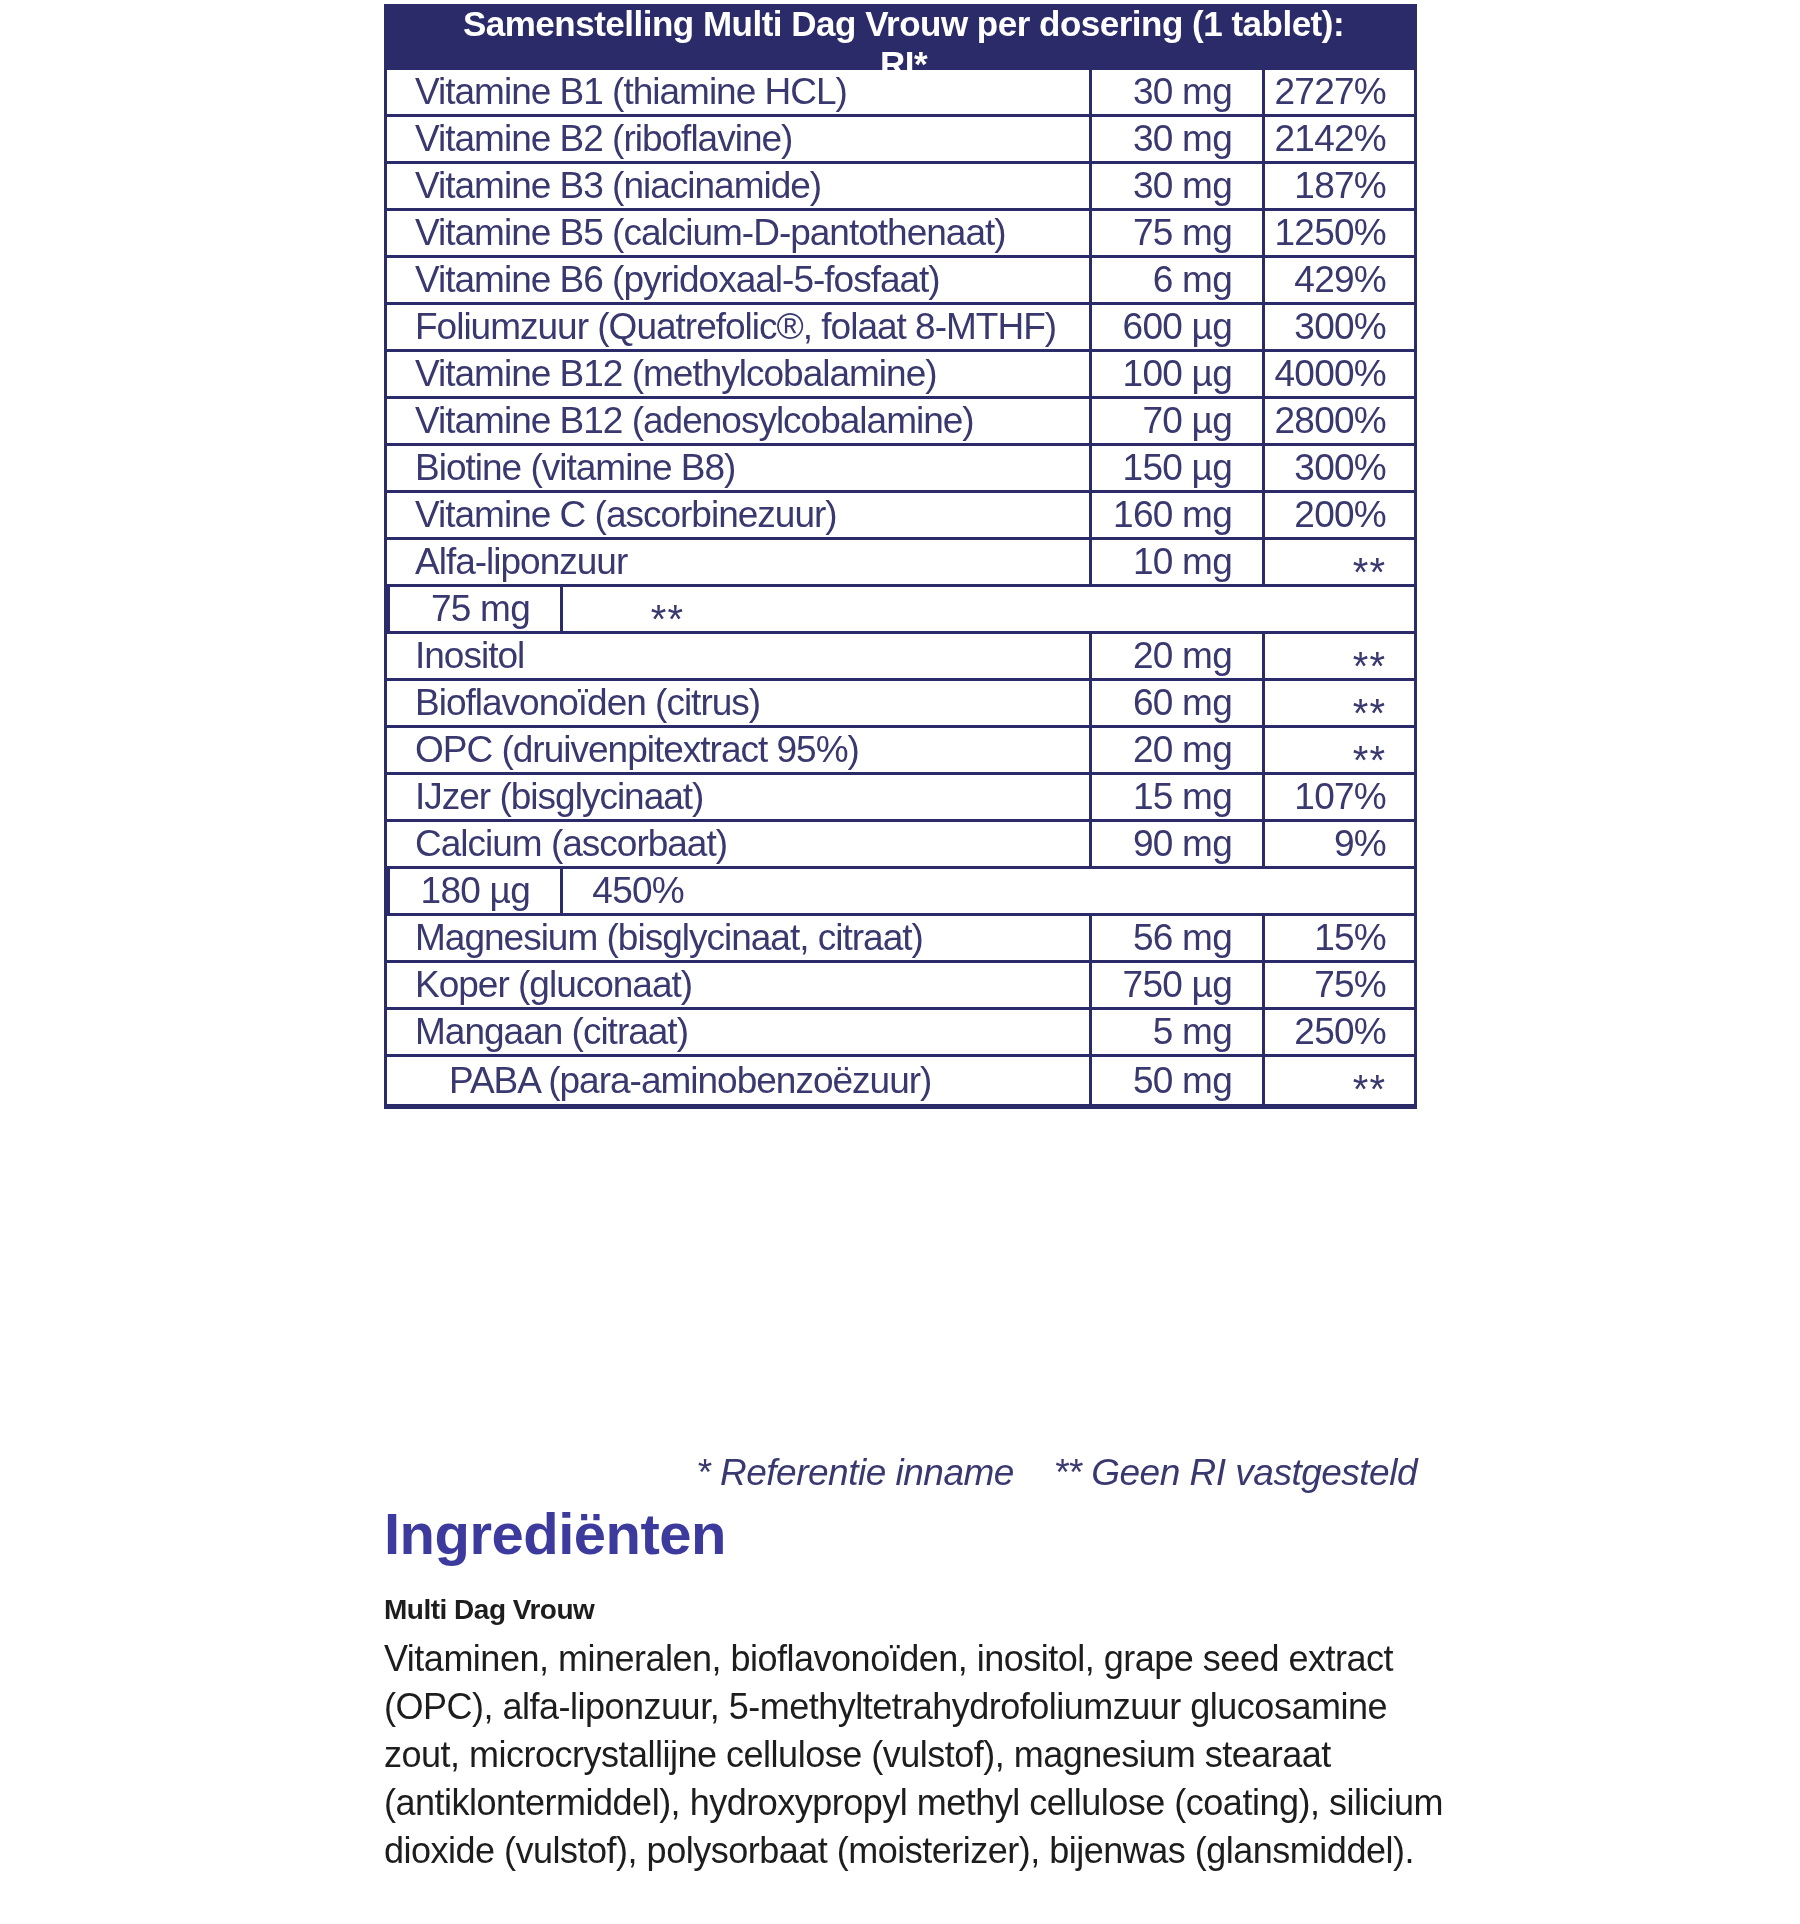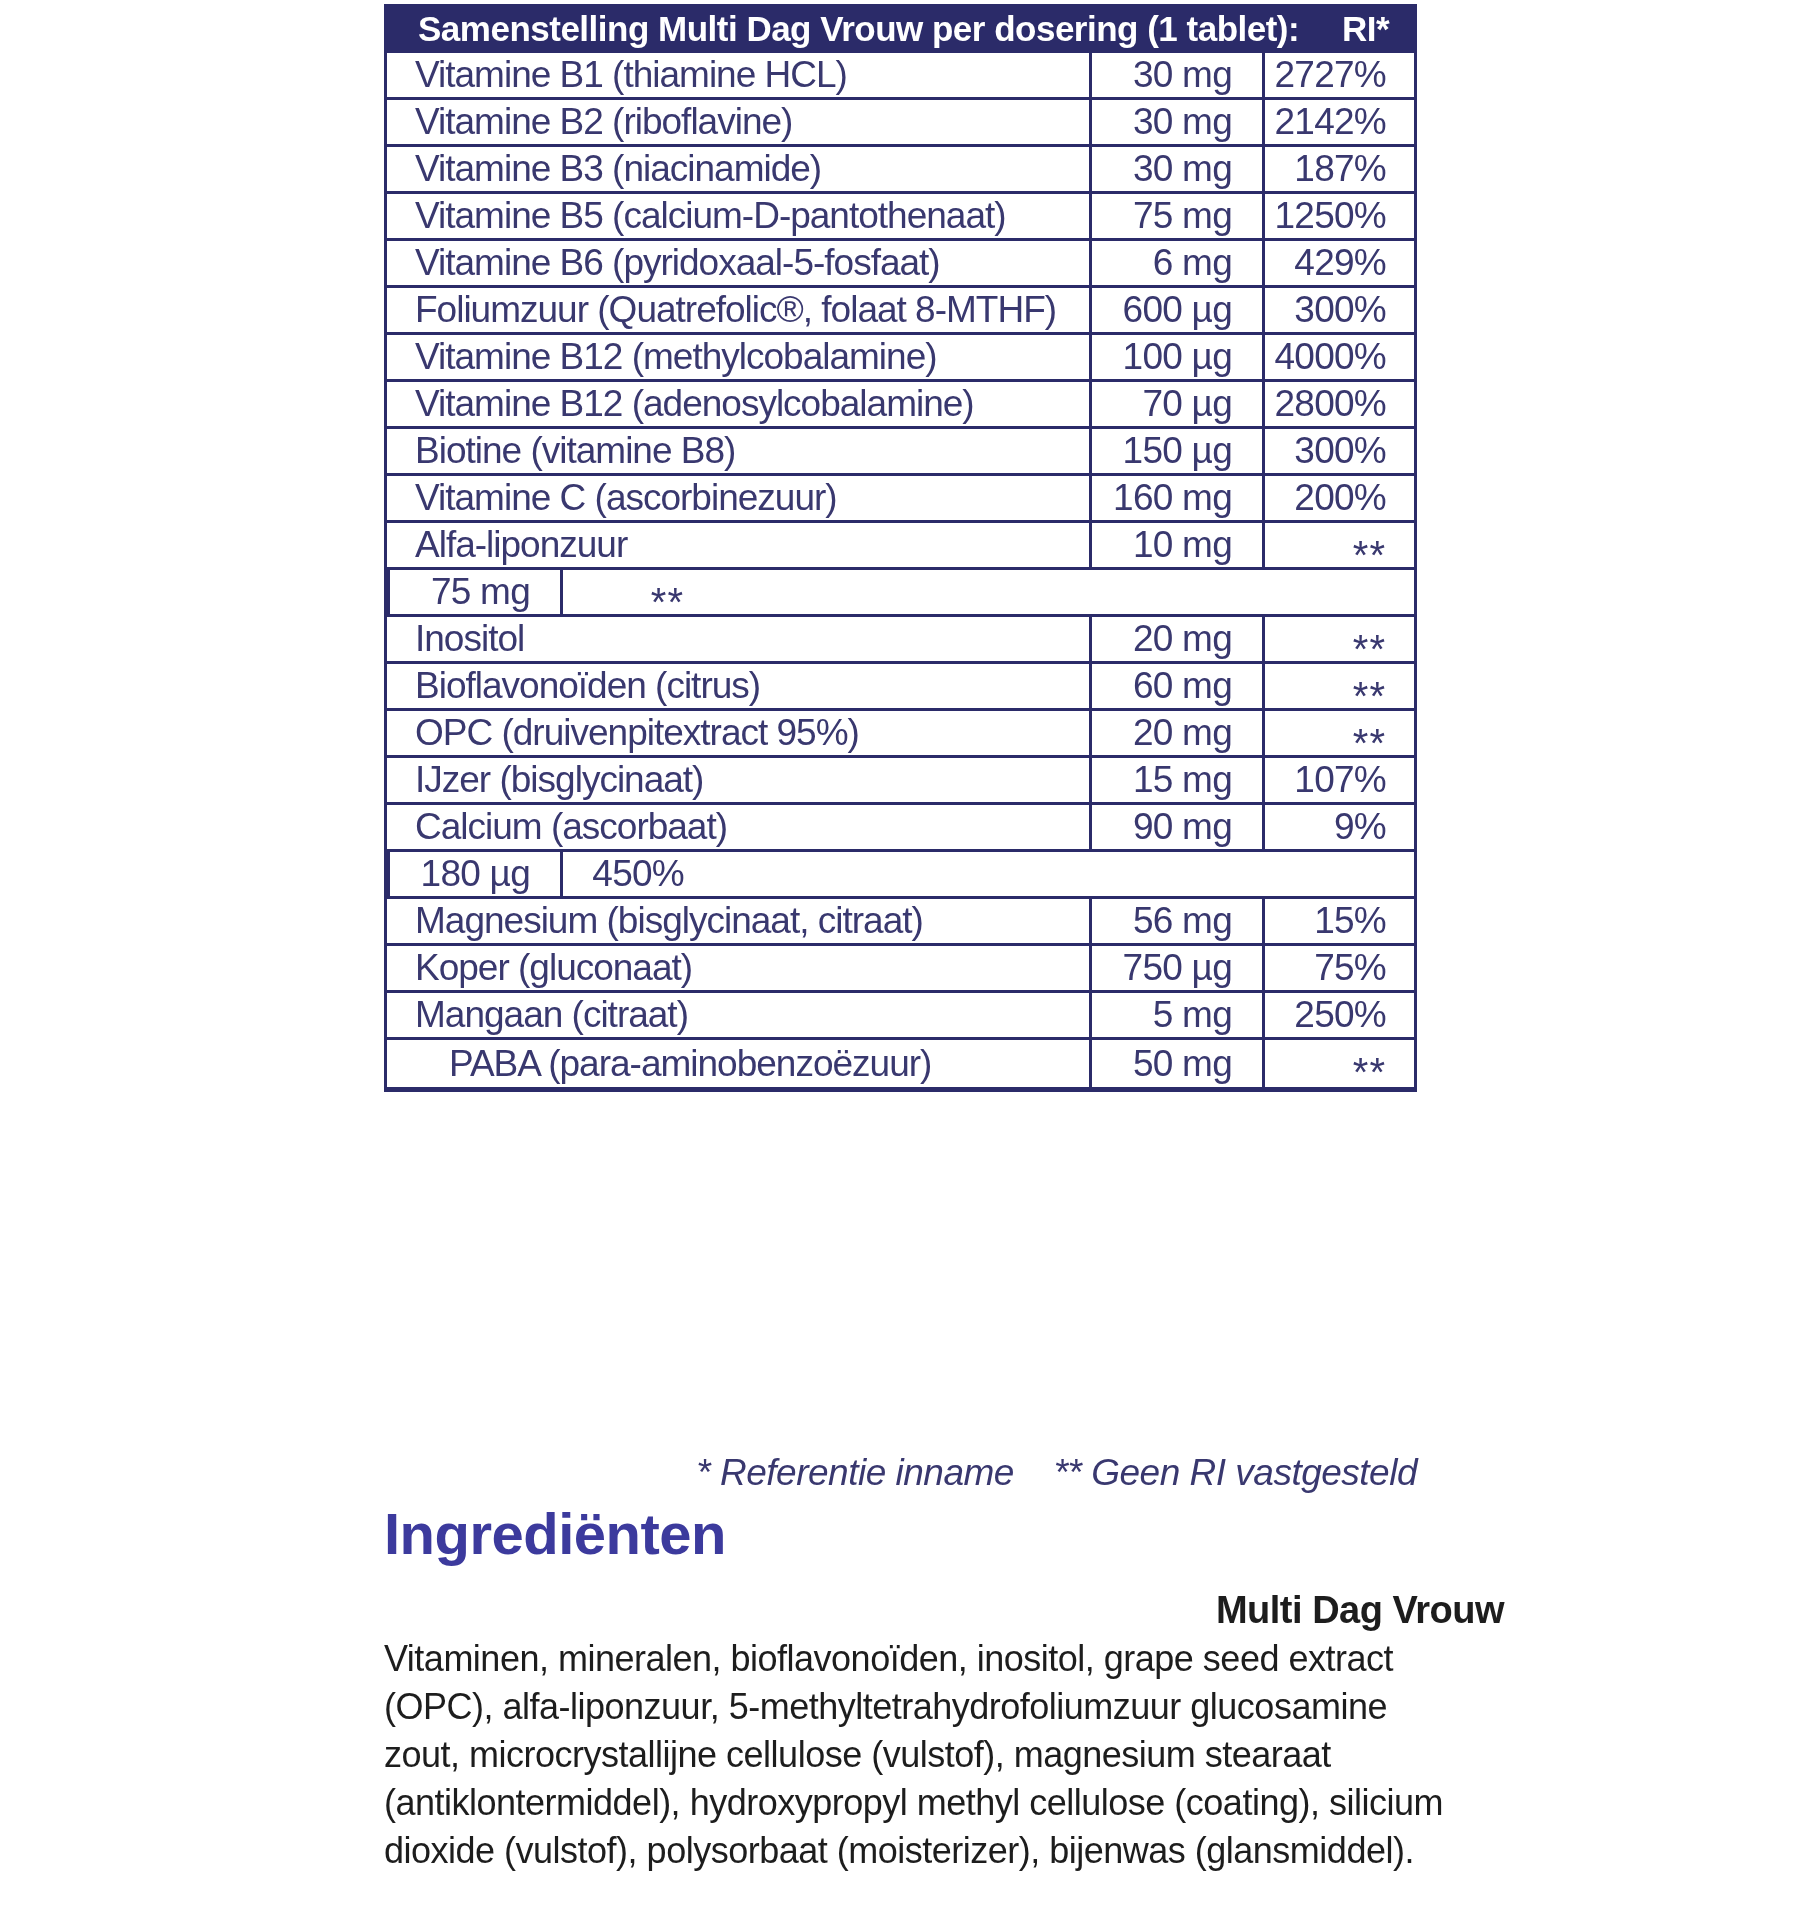--- a/index.html
+++ b/index.html
@@ -22,30 +22,31 @@
   
   .facts-table {
     position: absolute;
     left: 384px;
     top: 4px;
     width: 1033px;
     color: var(--table-ink);
   }
   .t-header {
     background: var(--navy);
-    height: 49px;
+    height: 66px;
     display: flex;
     justify-content: space-between;
     align-items: center;
     color: #ffffff;
     font-weight: 700;
     font-size: 35px;
     letter-spacing: -0.5px;
     padding: 0 28px 0 34px;
     white-space: nowrap;
+    flex-direction: column;
   }
   .t-body {
     border-left: 3px solid var(--navy);
     border-right: 3px solid var(--navy);
     border-bottom: 5px solid var(--navy);
   }
   .t-row {
     display: flex;
     align-items: stretch;
     height: 47px;
@@ -110,25 +111,24 @@
   .ing-heading {
     margin: 0;
     font-size: 58px;
     line-height: 56px;
     font-weight: 700;
     letter-spacing: -0.5px;
     color: var(--heading-blue);
   }
   .ing-product {
     margin-top: 26px;
-    font-size: 38px;
+    font-size: 28px;
     line-height: 44px;
     font-weight: 700;
     letter-spacing: -0.5px;
-    text-align: right;
   }
   .ing-desc {
     margin-top: 3px;
     font-size: 36px;
     line-height: 48px;
     letter-spacing: -0.5px;
     white-space: pre-line;
   }
 </style>
 </head>

